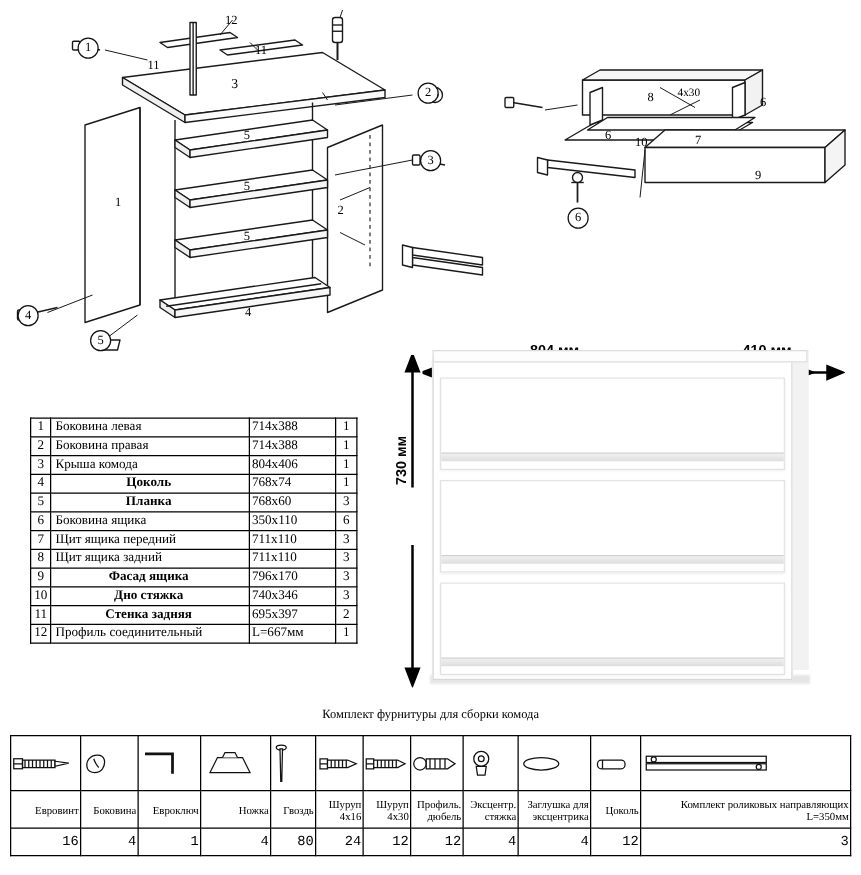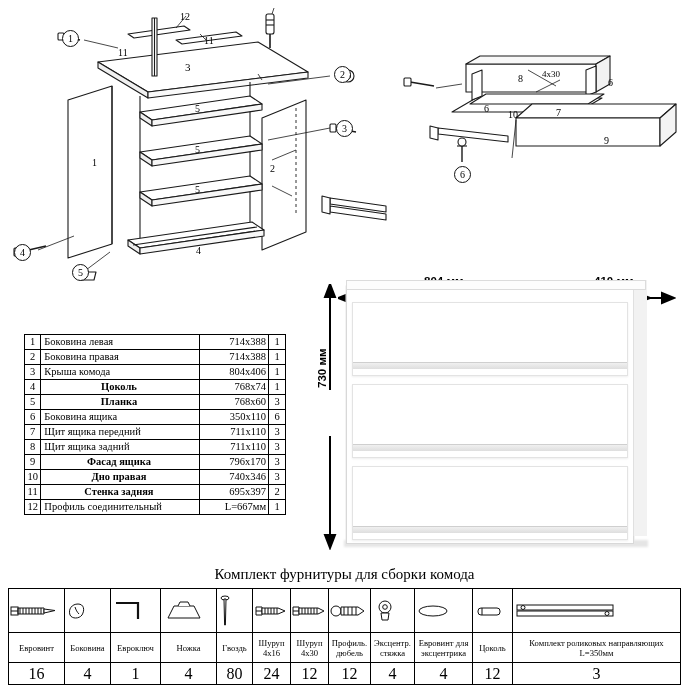--- a/index.html
+++ b/index.html
@@ -51,21 +51,21 @@
   .parts td {
     border:1px solid #000;
     padding:0 2px;
     height:14.2px;
     line-height:14px;
     white-space:nowrap;
   }
   .parts td.num { width:14px; text-align:center; }
   .parts td.nm  { width:150px; text-align:left; padding-left:3px; }
   .parts td.nm.c { text-align:center; padding-left:0;font-weight:bold; }
-  .parts td.dim { width:66px; text-align:right; }
+  .parts td.dim { width:66px; text-align:left; }
   .parts td.qty { width:16px; text-align:center; }
 
   
   .photo { position:absolute; left:318px; top:272px; width:360px; height:290px; }
 
   .dress-body {
     position:absolute;
     left:28px; top:14px;
     width:288px; height:258px;
     background:#ffffff;
@@ -99,40 +99,40 @@
 
   .dimtxt {
     position:absolute;
     font-size:11.5px; font-weight:bold;
     font-family:"Liberation Sans", sans-serif;
   }
 
   
   .kit-title {
     position:absolute; left:0; top:566px; width:689px;
-    text-align:center; font-size:15px;
+    text-align:center; font-size:10px;
     font-family:"Liberation Serif", serif;
   }
   .kit {
     position:absolute; left:8px; top:588px;
     width:673px;
     border-collapse:collapse;
     font-family:"Liberation Serif", serif;
   }
   .kit td {
     border:1px solid #000;
-    text-align:center;
+    text-align:right;
     vertical-align:middle;
     font-size:8.6px;
     line-height:10px;
     padding:1px 1px;
   }
   .kit tr.icons td { height:44px; }
   .kit tr.names td { height:30px; }
-  .kit tr.counts td { height:22px; font-size:16px; font-family:Liberation Serif, serif; }
+  .kit tr.counts td { height:22px; font-size:11px; font-family:Liberation Mono, monospace; }
 </style>
 </head>
 <body>
 
 <div class="page">
 
   <div class="draw">
     <svg width="689" height="290" viewBox="0 0 689 290">
       <g fill="none" stroke="#1a1a1a" stroke-width="1.1" stroke-linejoin="round">
 
@@ -322,21 +322,21 @@
           <td class="qty">3</td>
         </tr>
       <tr>
           <td class="num">9</td>
           <td class="nm c">Фасад ящика</td>
           <td class="dim">796х170</td>
           <td class="qty">3</td>
         </tr>
       <tr>
           <td class="num">10</td>
-          <td class="nm c">Дно правая</td>
+          <td class="nm c">Дно стяжка</td>
           <td class="dim">740х346</td>
           <td class="qty">3</td>
         </tr>
       <tr>
           <td class="num">11</td>
           <td class="nm c">Стенка задняя</td>
           <td class="dim">695х397</td>
           <td class="qty">2</td>
         </tr>
       <tr>
@@ -508,21 +508,21 @@
       <tr class="names">
         <td>Евровинт</td>
         <td>Боковина</td>
         <td>Евроключ</td>
         <td>Ножка</td>
         <td>Гвоздь</td>
         <td>Шуруп 4х16</td>
         <td>Шуруп 4х30</td>
         <td>Профиль. дюбель</td>
         <td>Эксцентр. стяжка</td>
-        <td>Евровинт для эксцентрика</td>
+        <td>Заглушка для эксцентрика</td>
         <td>Цоколь</td>
         <td>Комплект роликовых направляющих L=350мм</td>
       </tr>
       <tr class="counts">
         <td>16</td>
         <td>4</td>
         <td>1</td>
         <td>4</td>
         <td>80</td>
         <td>24</td>

